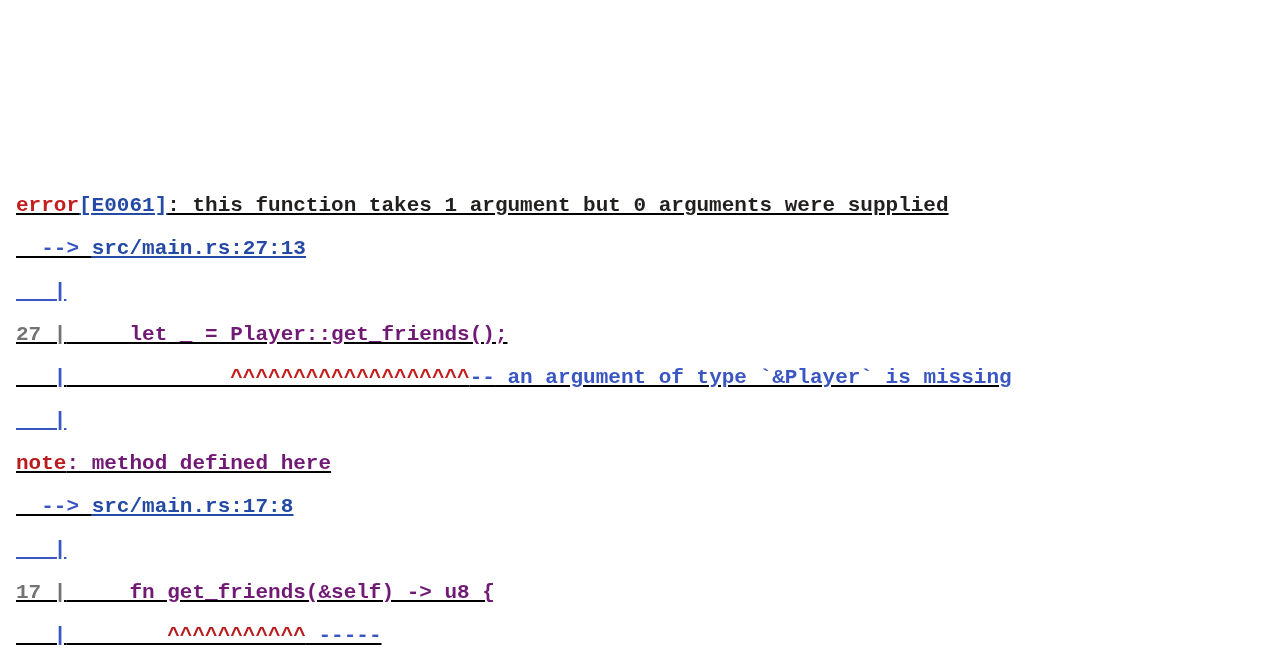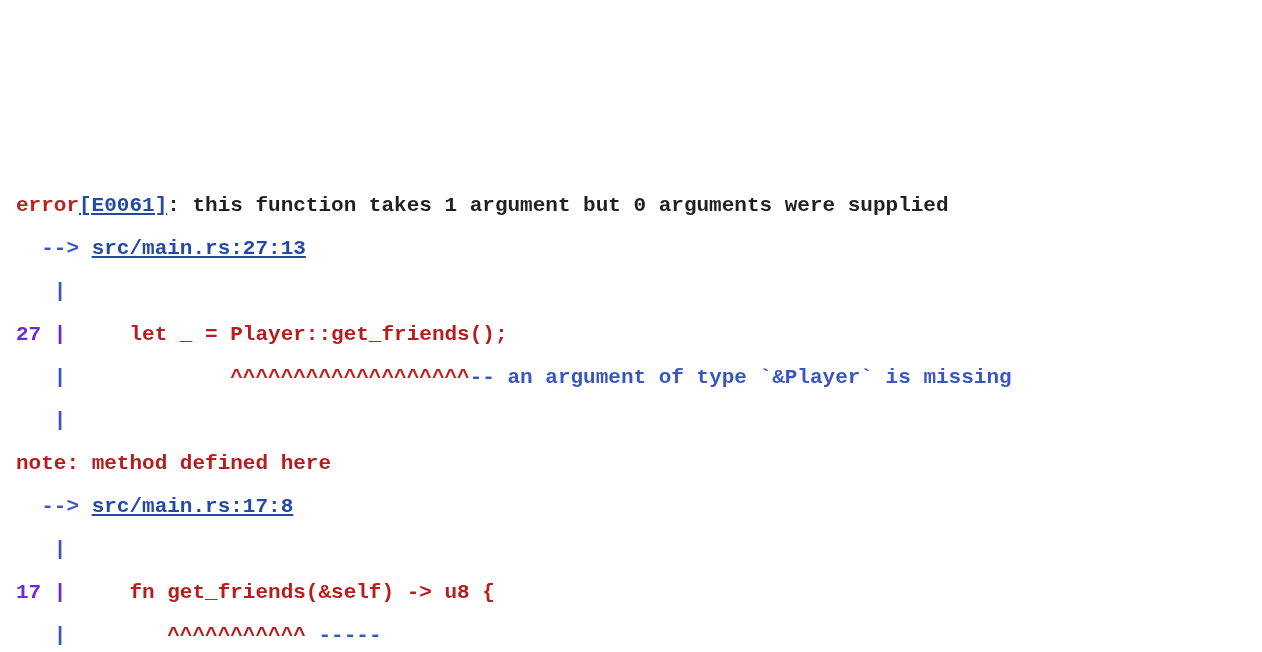--- a/index.html
+++ b/index.html
@@ -17,25 +17,25 @@
     font-weight: 600;
     white-space: pre;
     padding: 12px 16px;
     box-sizing: border-box;
   }
   .c-err   { color: #c41d1e; }   
   .c-code  { color: #244aa6; text-decoration: underline; }  
   .c-head  { color: #221f1f; }   
   .c-arrow { color: #3a56c2; }   
   .c-note  { color: #b91c1c; }   
-  .c-text  { color: #b91c1c; }   
+  .c-text  { color: #701a75; }   
   .c-caret { color: #c41d1e; }   
   .c-bluemsg { color: #3a56c2; font-weight: 700; } 
-  .c-bold-blu { color: #6d28d9; font-weight: 700; }
-  .l { display: block; }
+  .c-bold-blu { color: #737373; font-weight: 700; }
+  .l { display: block; text-decoration: underline; }
 </style>
 </head>
 <body>
 
 
 
 <span class="l"><span class="c-err">error</span><span class="c-code">[E0061]</span><span class="c-head">: this function takes 1 argument but 0 arguments were supplied</span></span><span class="l"><span class="c-arrow">  --&gt; </span><span class="c-code">src/main.rs:27:13</span></span><span class="l c-arrow">   |</span><span class="l"><span class="c-bold-blu">27 |</span><span class="c-text">     let _ = Player::get_friends();</span></span><span class="l"><span class="c-arrow">   |</span><span class="c-caret">             ^^^^^^^^^^^^^^^^^^^</span><span class="c-bluemsg">--</span><span class="c-bluemsg"> an argument of type `&amp;Player` is missing</span></span><span class="l c-arrow">   |</span><span class="l"><span class="c-note">note</span><span class="c-text">: method defined here</span></span><span class="l"><span class="c-arrow">  --&gt; </span><span class="c-code">src/main.rs:17:8</span></span><span class="l c-arrow">   |</span><span class="l"><span class="c-bold-blu">17 |</span><span class="c-text">     fn get_friends(&amp;self) -&gt; u8 {</span></span><span class="l"><span class="c-arrow">   |</span><span class="c-note">        ^^^^^^^^^^^</span><span class="c-bluemsg"> -----</span></span>
 
 
 

